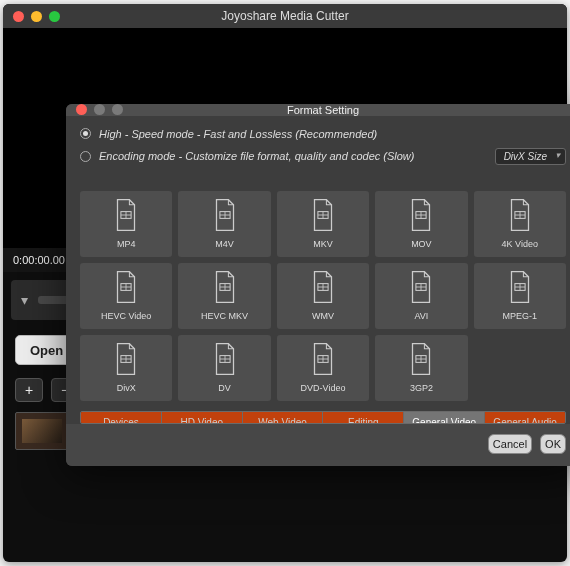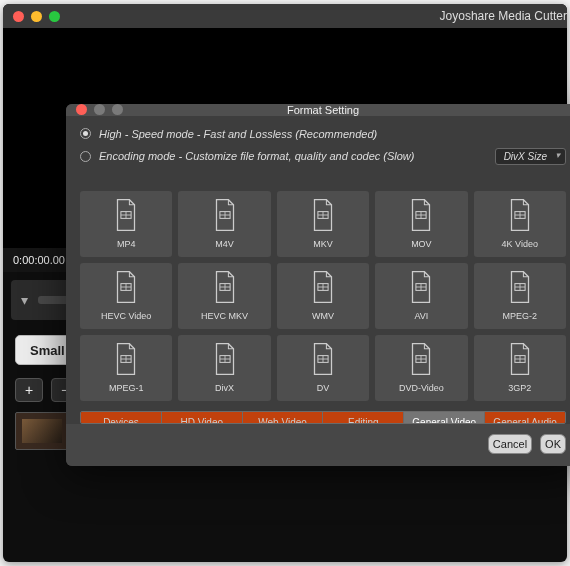--- a/index.html
+++ b/index.html
@@ -11,21 +11,21 @@
     box-shadow: 0 2px 10px rgba(0,0,0,.4);
   }
   .main-titlebar {
     height: 24px; background: #3a3a3a; display: flex; align-items: center; position: relative;
   }
   .traffic { display: flex; gap: 7px; padding-left: 10px; }
   .tl { width: 11px; height: 11px; border-radius: 50%; }
   .tl.red { background: #ff5f57; }
   .tl.yel { background: #febc2e; }
   .tl.grn { background: #28c840; }
-  .main-title { position: absolute; left: 0; right: 0; text-align: right; color: #ddd; font-size: 12px; font-weight: 500; pointer-events: none;}
+  .main-title { position: absolute; left: 0; right: 0; text-align: center; color: #ddd; font-size: 12px; font-weight: 500; pointer-events: none;}
   .video-area { height: 220px; background: #000; }
   .time-row {
     height: 24px; background: #151515; color: #eee; font-size: 11px;
     display: flex; align-items: center; padding: 0 10px; gap: 6px;
   }
   .time-row .slash { color: #888; }
   .track-area {
     background: #2b2b2b; height: 40px; margin: 8px; border-radius: 4px;
     display:flex; align-items:center;
   }
@@ -133,21 +133,21 @@
     <span>0:00:00.00</span>
     <span class="slash">/</span>
   </div>
 
   <div class="track-area">
     <span class="track-chevron">▾</span>
     <div class="track-bar"></div>
   </div>
 
   <div class="btn-row">
-    <button class="big-btn">Small</button>
+    <button class="big-btn">Open</button>
     <div class="spacer"></div>
     <button class="big-btn">Start</button>
   </div>
 
   <div class="segment-row">
     <div class="seg-btn">+</div>
     <div class="seg-btn">−</div>
   </div>
 
   <div class="thumb-row">
@@ -274,29 +274,20 @@
             </svg></span>
           <span class="fmt-label">AVI</span>
         </div>
         <div class="fmt">
           <span><svg viewBox="0 0 32 40">
               <path fill="none" stroke="#ccc" stroke-width="1.5" d="M6 2h14l6 6v30H6z"></path>
               <path fill="none" stroke="#ccc" stroke-width="1.2" d="M20 2v6h6"></path>
               <rect x="10" y="16" width="12" height="8" fill="none" stroke="#ccc" stroke-width="1.2"></rect>
               <path stroke="#ccc" stroke-width="1" d="M10 20h12M16 16v8"></path>
             </svg></span>
-          <span class="fmt-label">MPEG-2</span>
-        </div>
-        <div class="fmt">
-          <span><svg viewBox="0 0 32 40">
-              <path fill="none" stroke="#ccc" stroke-width="1.5" d="M6 2h14l6 6v30H6z"></path>
-              <path fill="none" stroke="#ccc" stroke-width="1.2" d="M20 2v6h6"></path>
-              <rect x="10" y="16" width="12" height="8" fill="none" stroke="#ccc" stroke-width="1.2"></rect>
-              <path stroke="#ccc" stroke-width="1" d="M10 20h12M16 16v8"></path>
-            </svg></span>
           <span class="fmt-label">MPEG-1</span>
         </div>
         <div class="fmt">
           <span><svg viewBox="0 0 32 40">
               <path fill="none" stroke="#ccc" stroke-width="1.5" d="M6 2h14l6 6v30H6z"></path>
               <path fill="none" stroke="#ccc" stroke-width="1.2" d="M20 2v6h6"></path>
               <rect x="10" y="16" width="12" height="8" fill="none" stroke="#ccc" stroke-width="1.2"></rect>
               <path stroke="#ccc" stroke-width="1" d="M10 20h12M16 16v8"></path>
             </svg></span>
           <span class="fmt-label">DivX</span>

